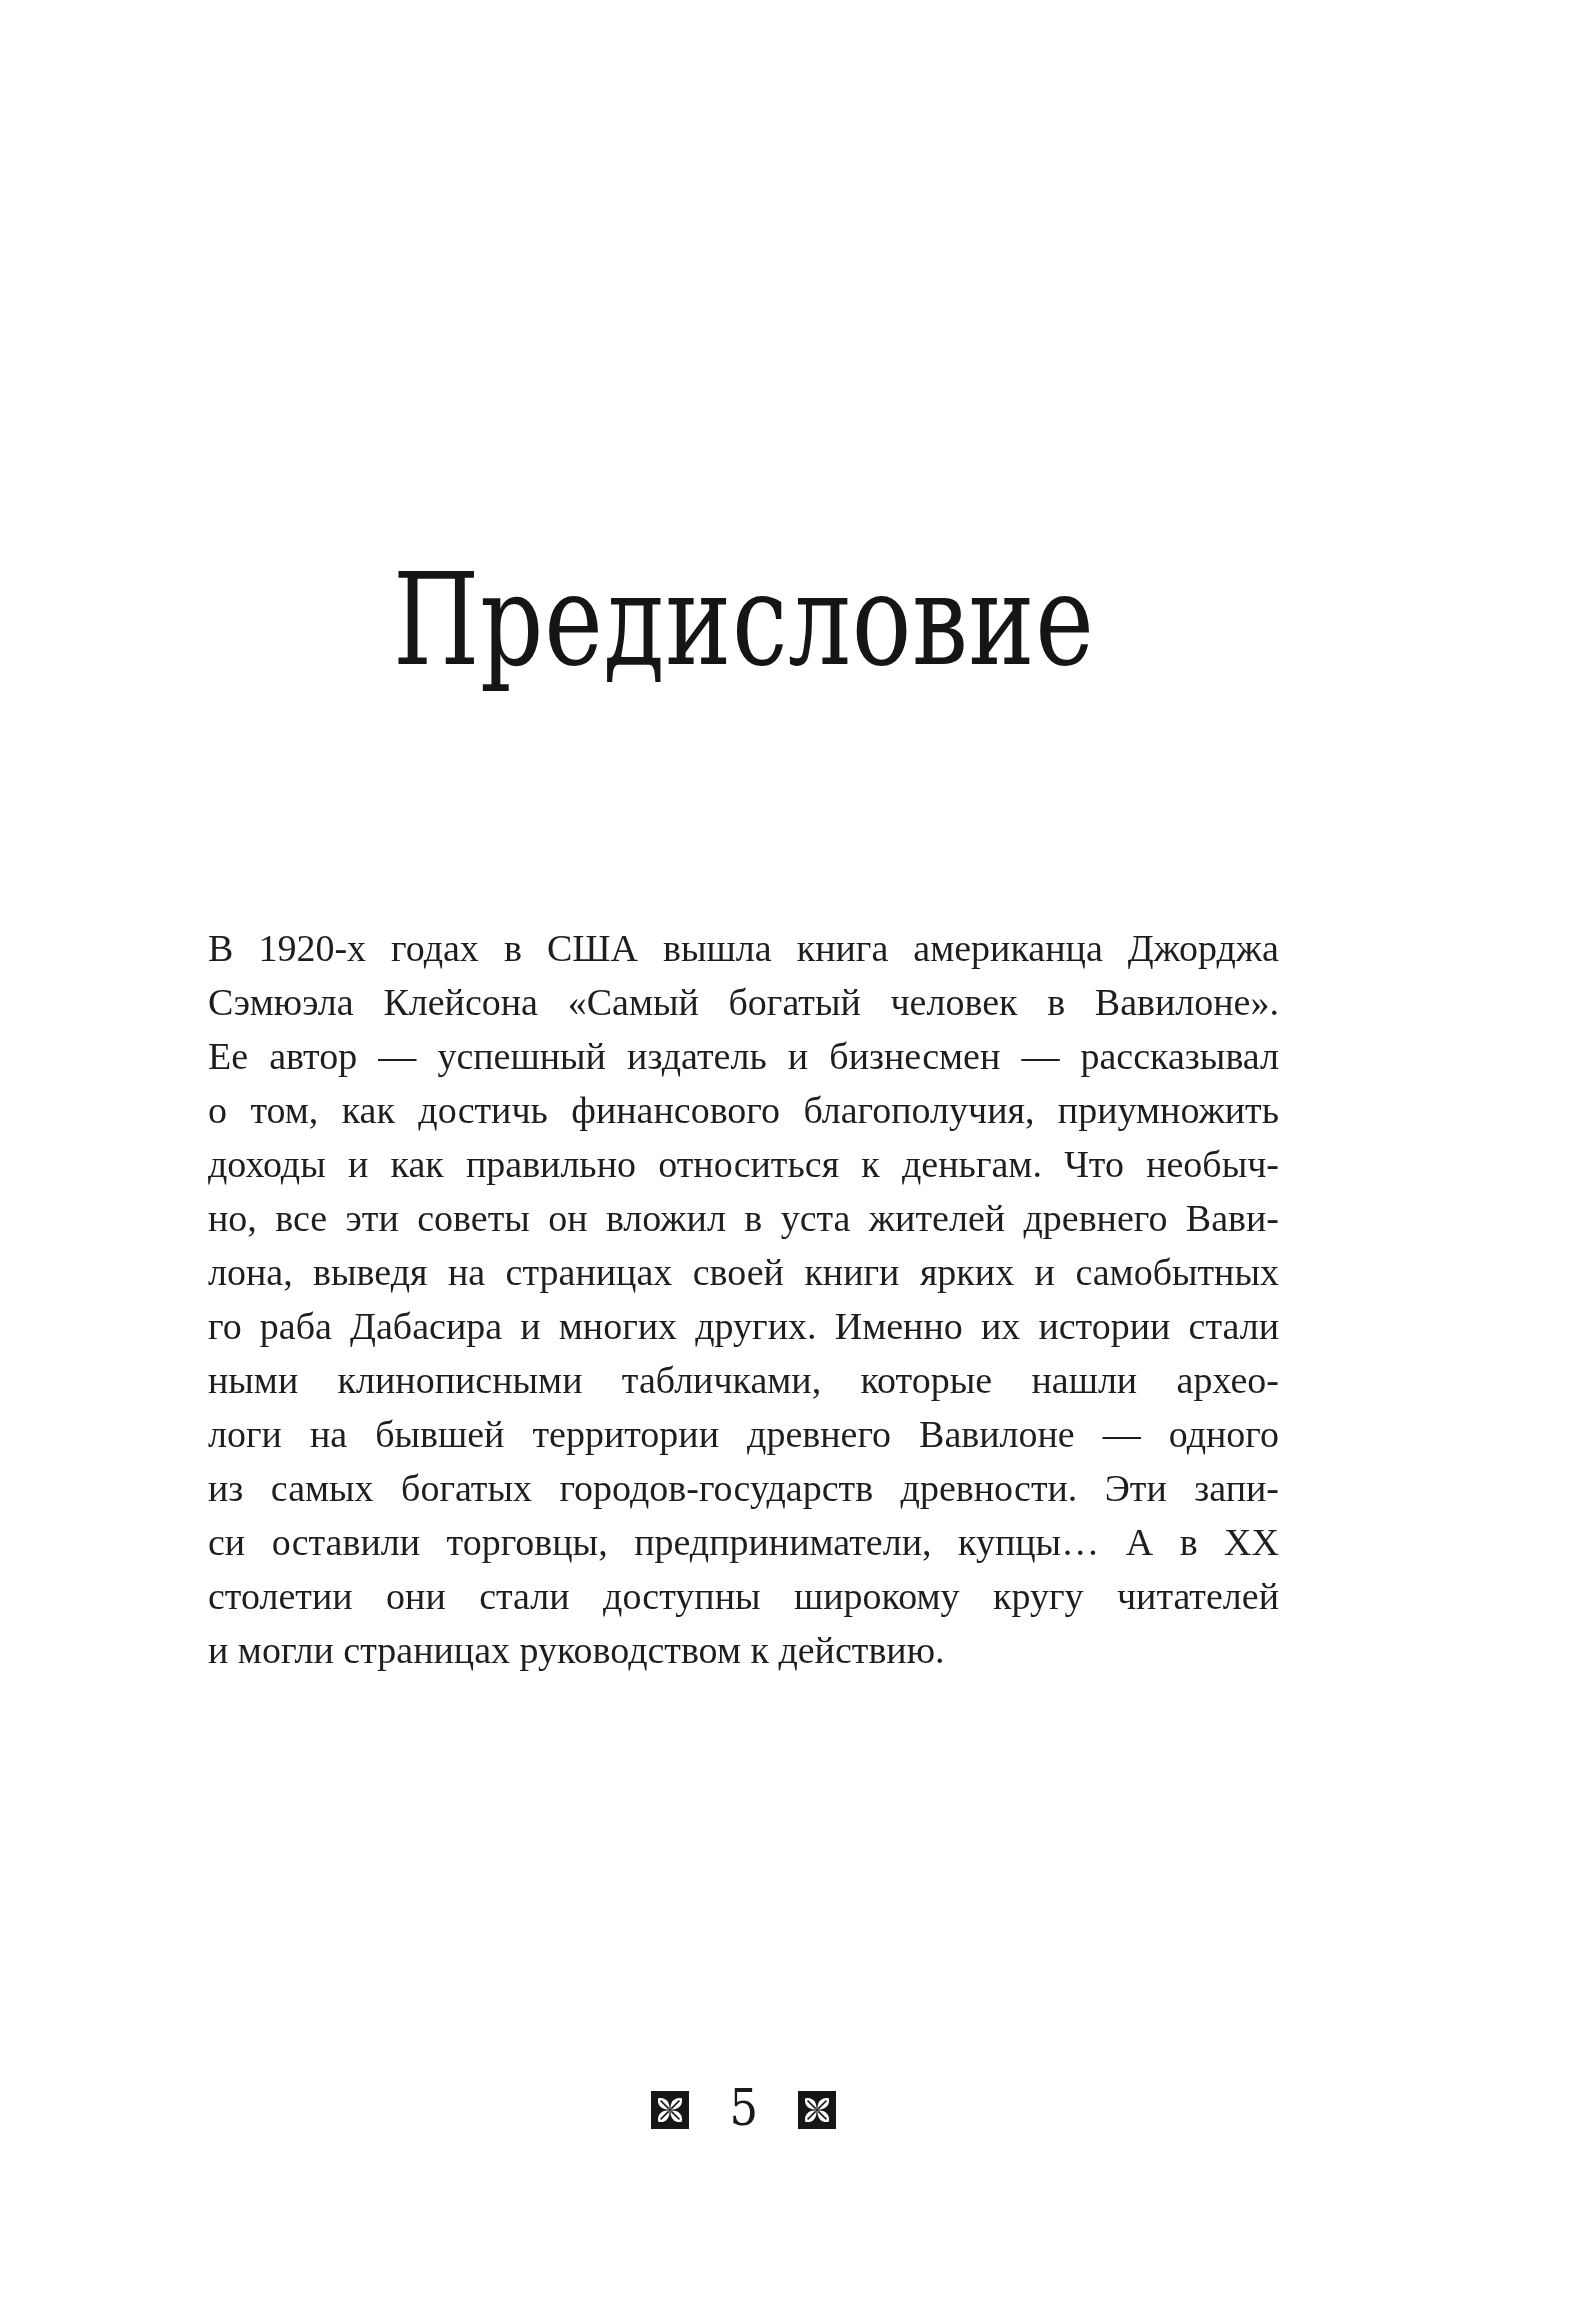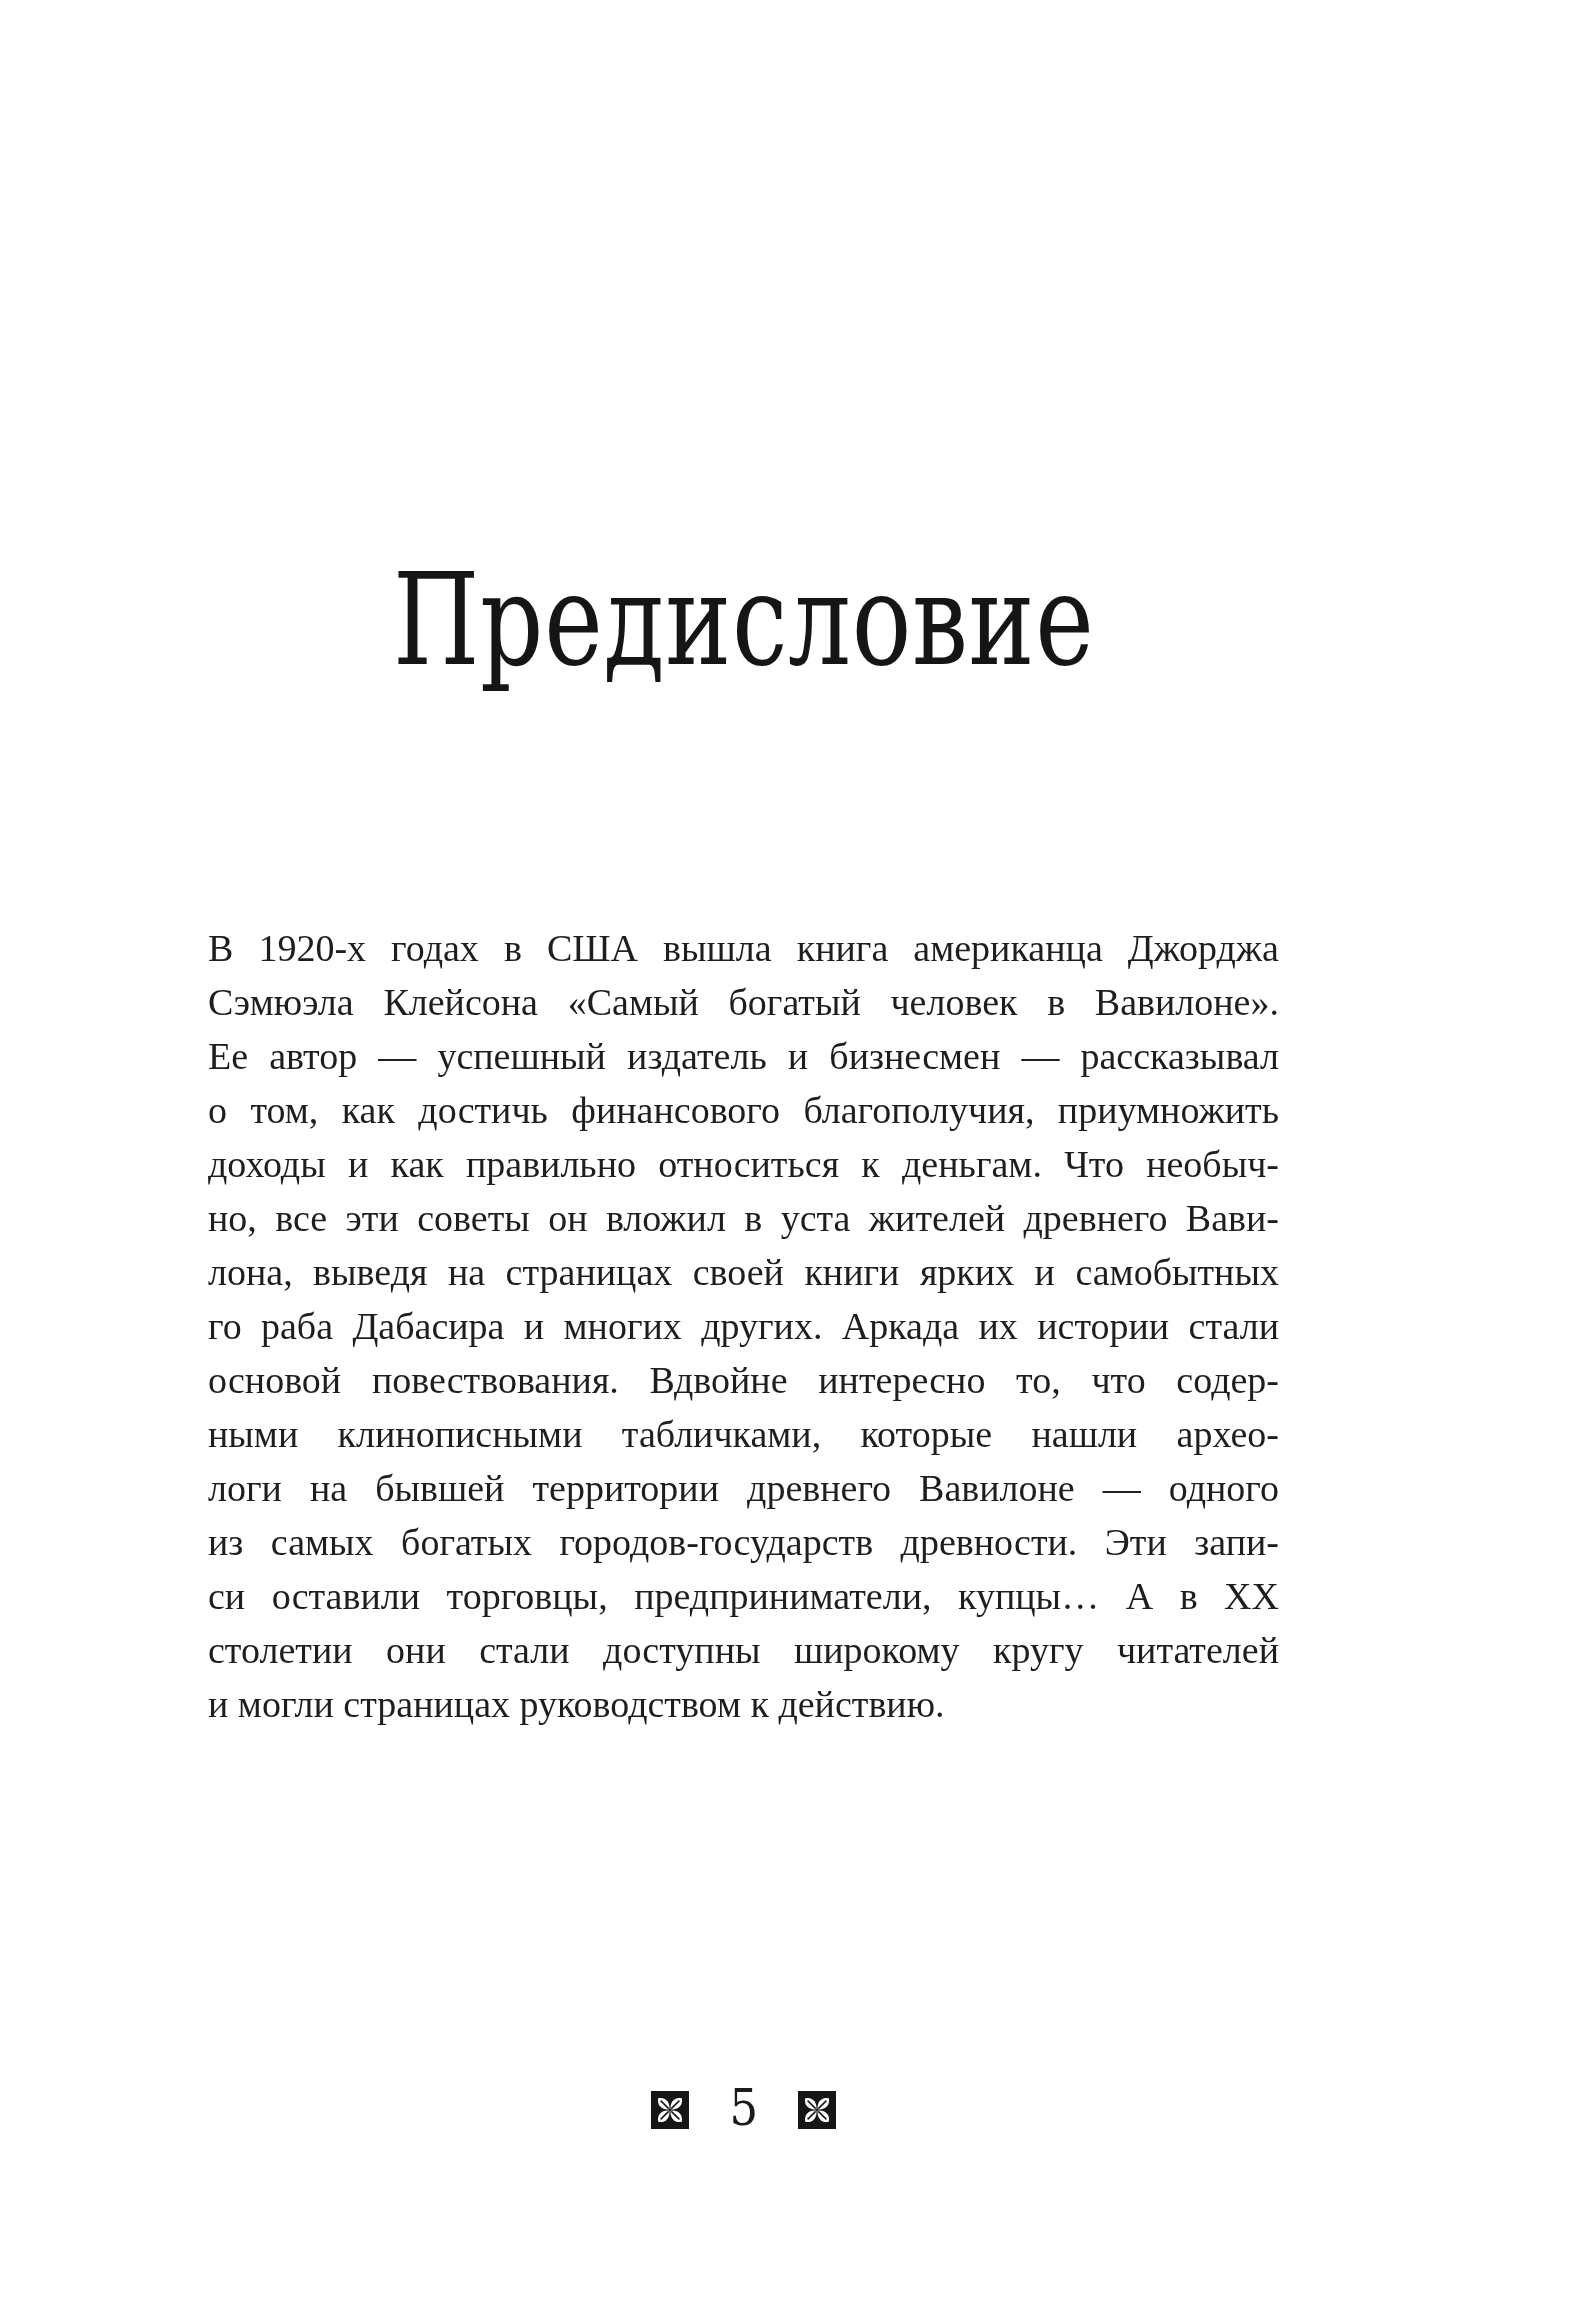--- a/index.html
+++ b/index.html
@@ -88,22 +88,21 @@
   </div>
 
   <div class="body-text">
     <div class="line">В 1920-х годах в США вышла книга американца Джорджа</div>
     <div class="line">Сэмюэла Клейсона «Самый богатый человек в Вавилоне».</div>
     <div class="line">Ее автор — успешный издатель и бизнесмен — рассказывал</div>
     <div class="line">о том, как достичь финансового благополучия, приумножить</div>
     <div class="line">доходы и как правильно относиться к деньгам. Что необыч-</div>
     <div class="line">но, все эти советы он вложил в уста жителей древнего Вави-</div>
     <div class="line">лона, выведя на страницах своей книги ярких и самобытных</div>
-    <div class="line">го раба Дабасира и многих других. Аркада их истории стали</div>
-    <div class="line">основой повествования. Вдвойне интересно то, что содер-</div>
+    <div class="line">го раба Дабасира и многих других. Именно их истории стали</div>
     <div class="line">ными клинописными табличками, которые нашли архео-</div>
     <div class="line">логи на бывшей территории древнего Вавилоне — одного</div>
     <div class="line">из самых богатых городов-государств древности. Эти запи-</div>
     <div class="line">си оставили торговцы, предприниматели, купцы… А в XX</div>
     <div class="line">столетии они стали доступны широкому кругу читателей</div>
     <div class="line last">и могли страницах руководством к действию.</div>
   </div>
 
   <div class="footer">
     <span class="ornament">

